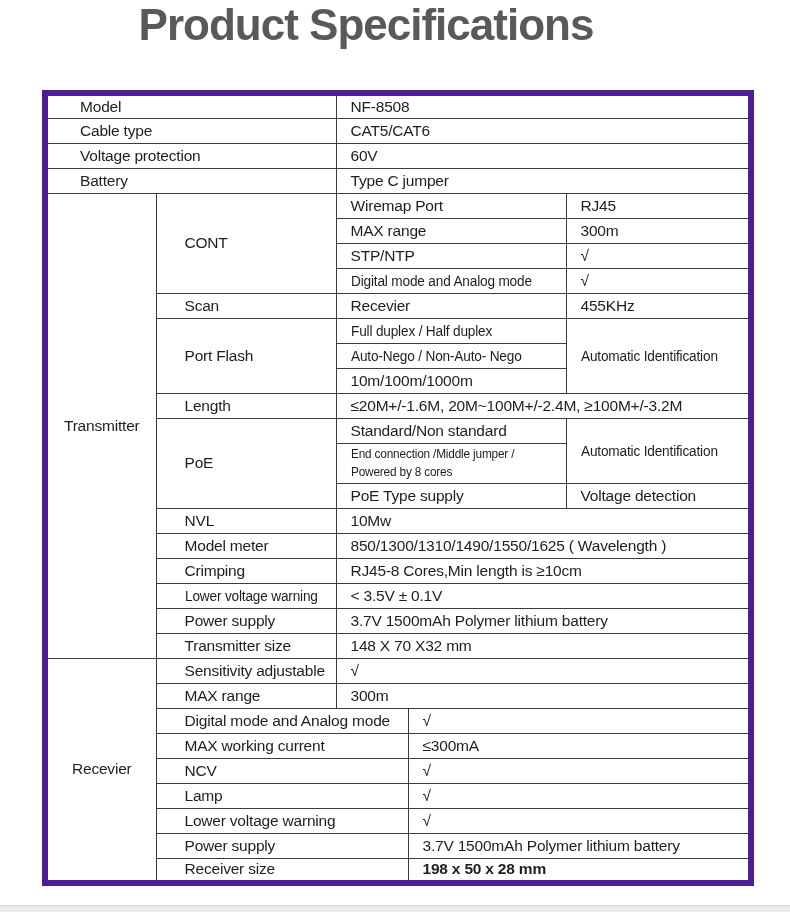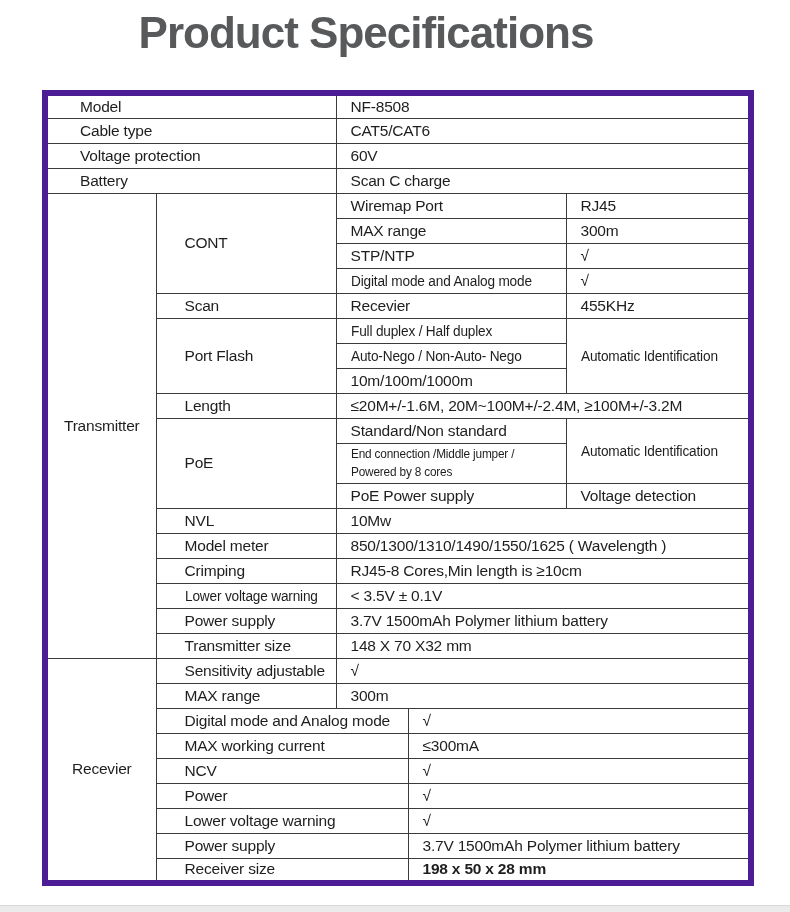--- a/index.html
+++ b/index.html
@@ -1,20 +1,20 @@
 <!DOCTYPE html>
 <html><head>
 <meta charset="utf-8">
 <style>
   * { margin:0; padding:0; box-sizing:border-box; }
   html,body { width:790px; height:912px; background:#ffffff; overflow:hidden; }
   body { font-family:"Liberation Sans","DejaVu Sans",sans-serif; color:#1e1e1e; position:relative; }
 
   .page-title{
-    position:absolute; top:8px; left:0; width:732px;
+    position:absolute; top:0; left:0; width:732px;
     text-align:center; font-size:44px; font-weight:bold;
     color:#58595b; letter-spacing:-1px; line-height:50px;
   }
 
   table.spec{
     position:absolute; left:42px; top:90px; width:706px;
     border-collapse:collapse; table-layout:fixed;
     border:6px solid #4c1d95;
   }
   .spec td{
@@ -75,21 +75,21 @@
     <tr>
       <td colspan="2" class="gen-label">Cable type</td>
       <td colspan="3">CAT5/CAT6</td>
     </tr>
     <tr>
       <td colspan="2" class="gen-label">Voltage protection</td>
       <td colspan="3">60V</td>
     </tr>
     <tr>
       <td colspan="2" class="gen-label">Battery</td>
-      <td colspan="3">Scan C charge</td>
+      <td colspan="3">Type C jumper</td>
     </tr>
 
     <tr>
       <td rowspan="18" class="group">Transmitter</td>
       <td rowspan="4" class="sub-label">CONT</td>
       <td colspan="2">Wiremap Port</td>
       <td>RJ45</td>
     </tr>
     <tr>
       <td colspan="2">MAX range</td>
@@ -129,21 +129,21 @@
 
     <tr>
       <td rowspan="3" class="sub-label">PoE</td>
       <td colspan="2">Standard/Non standard</td>
       <td rowspan="2"><span class="cond">Automatic Identification</span></td>
     </tr>
     <tr class="tall">
       <td colspan="2"><span class="condblock">End connection /Middle jumper / Powered by 8 cores</span></td>
     </tr>
     <tr>
-      <td colspan="2">PoE Power supply</td>
+      <td colspan="2">PoE Type supply</td>
       <td>Voltage detection</td>
     </tr>
 
     <tr>
       <td class="sub-label">NVL</td>
       <td colspan="3">10Mw</td>
     </tr>
     <tr>
       <td class="sub-label">Model meter</td>
       <td colspan="3">850/1300/1310/1490/1550/1625 ( Wavelength )</td>
@@ -180,21 +180,21 @@
     </tr>
     <tr>
       <td colspan="2" class="sub-label">MAX working current</td>
       <td colspan="2">≤300mA</td>
     </tr>
     <tr>
       <td colspan="2" class="sub-label">NCV</td>
       <td colspan="2" class="chk">√</td>
     </tr>
     <tr>
-      <td colspan="2" class="sub-label">Power</td>
+      <td colspan="2" class="sub-label">Lamp</td>
       <td colspan="2" class="chk">√</td>
     </tr>
     <tr>
       <td colspan="2" class="sub-label">Lower voltage warning</td>
       <td colspan="2" class="chk">√</td>
     </tr>
     <tr>
       <td colspan="2" class="sub-label">Power supply</td>
       <td colspan="2">3.7V 1500mAh Polymer lithium battery</td>
     </tr>

